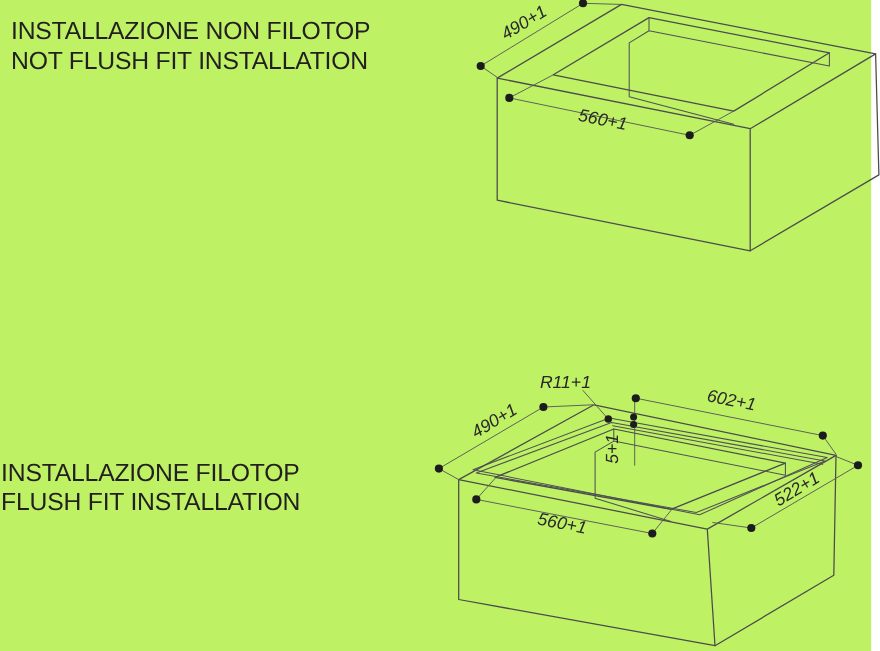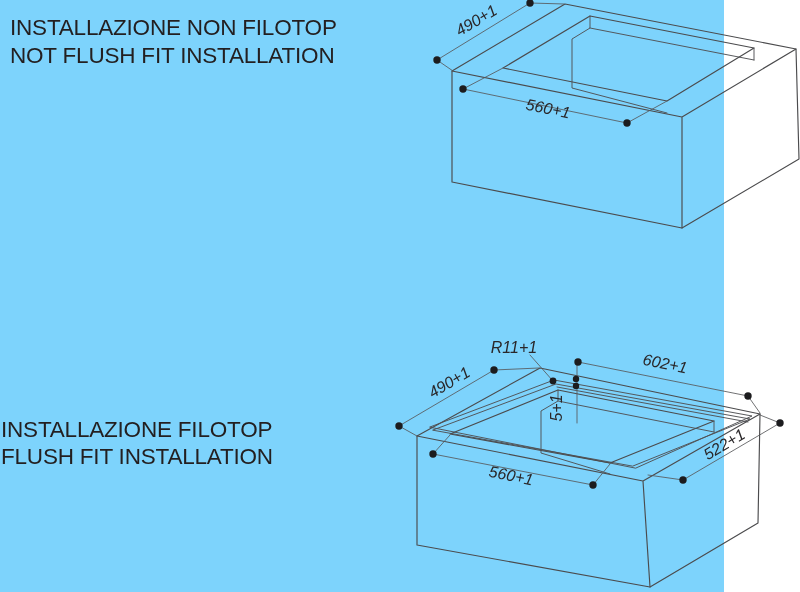--- a/index.html
+++ b/index.html
@@ -6,23 +6,23 @@
     margin: 0;
     padding: 0;
     background: #ffffff;
     width: 800px;
     height: 592px;
     overflow: hidden;
     font-family: "Liberation Sans", sans-serif;
   }
   .stage {
     position: relative;
-    width: 724px;
+    width: 792px;
     height: 592px;
-    background: #7dd3fc;
+    background: #bef264;
   }
   svg { display: block; }
   .title-text {
     font-family: "Liberation Sans", sans-serif;
     font-size: 22.5px;
     letter-spacing: -0.2px;
     fill: #231f20;
   }
   .dim-text {
     font-family: "Liberation Sans", sans-serif;

